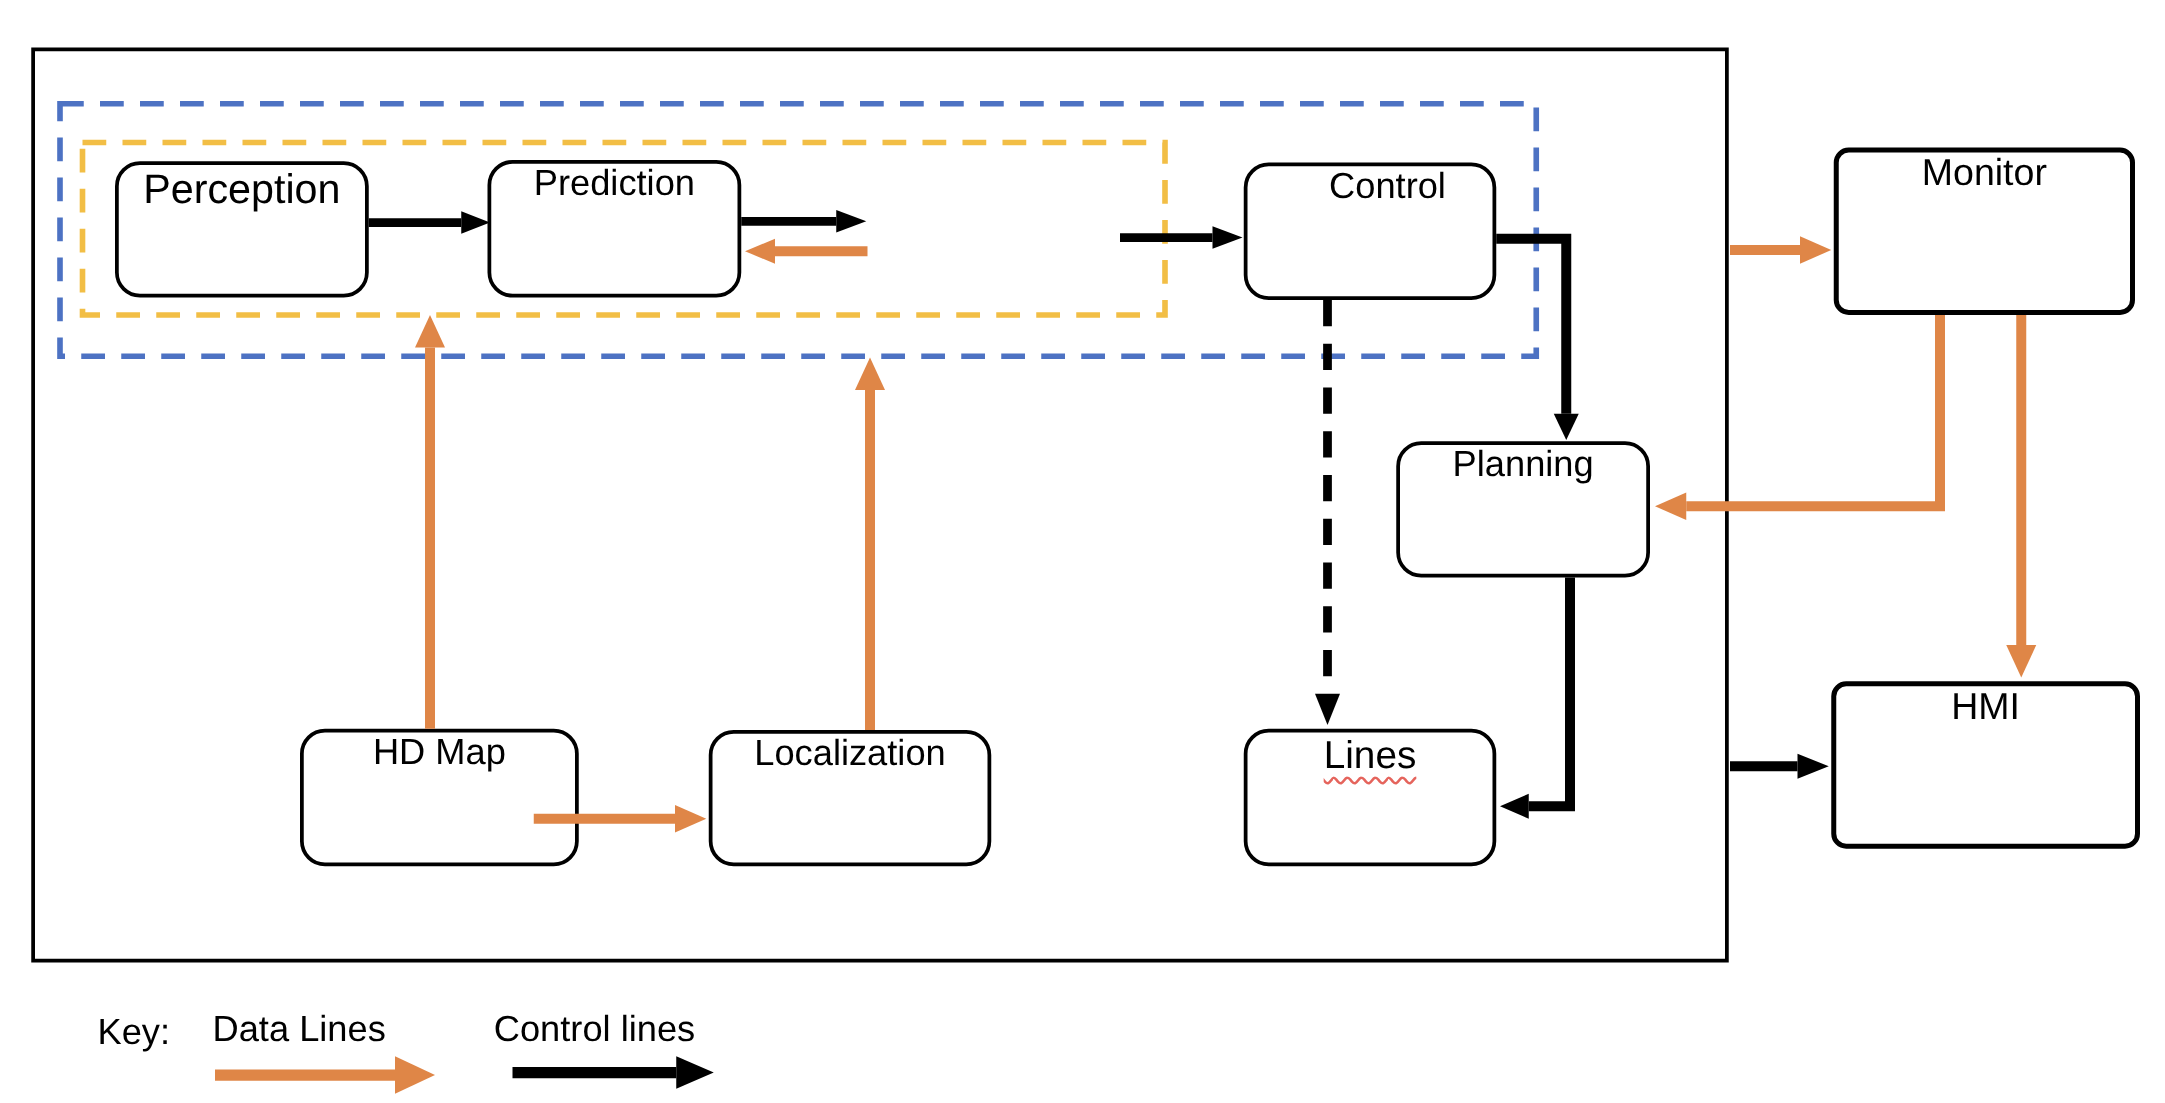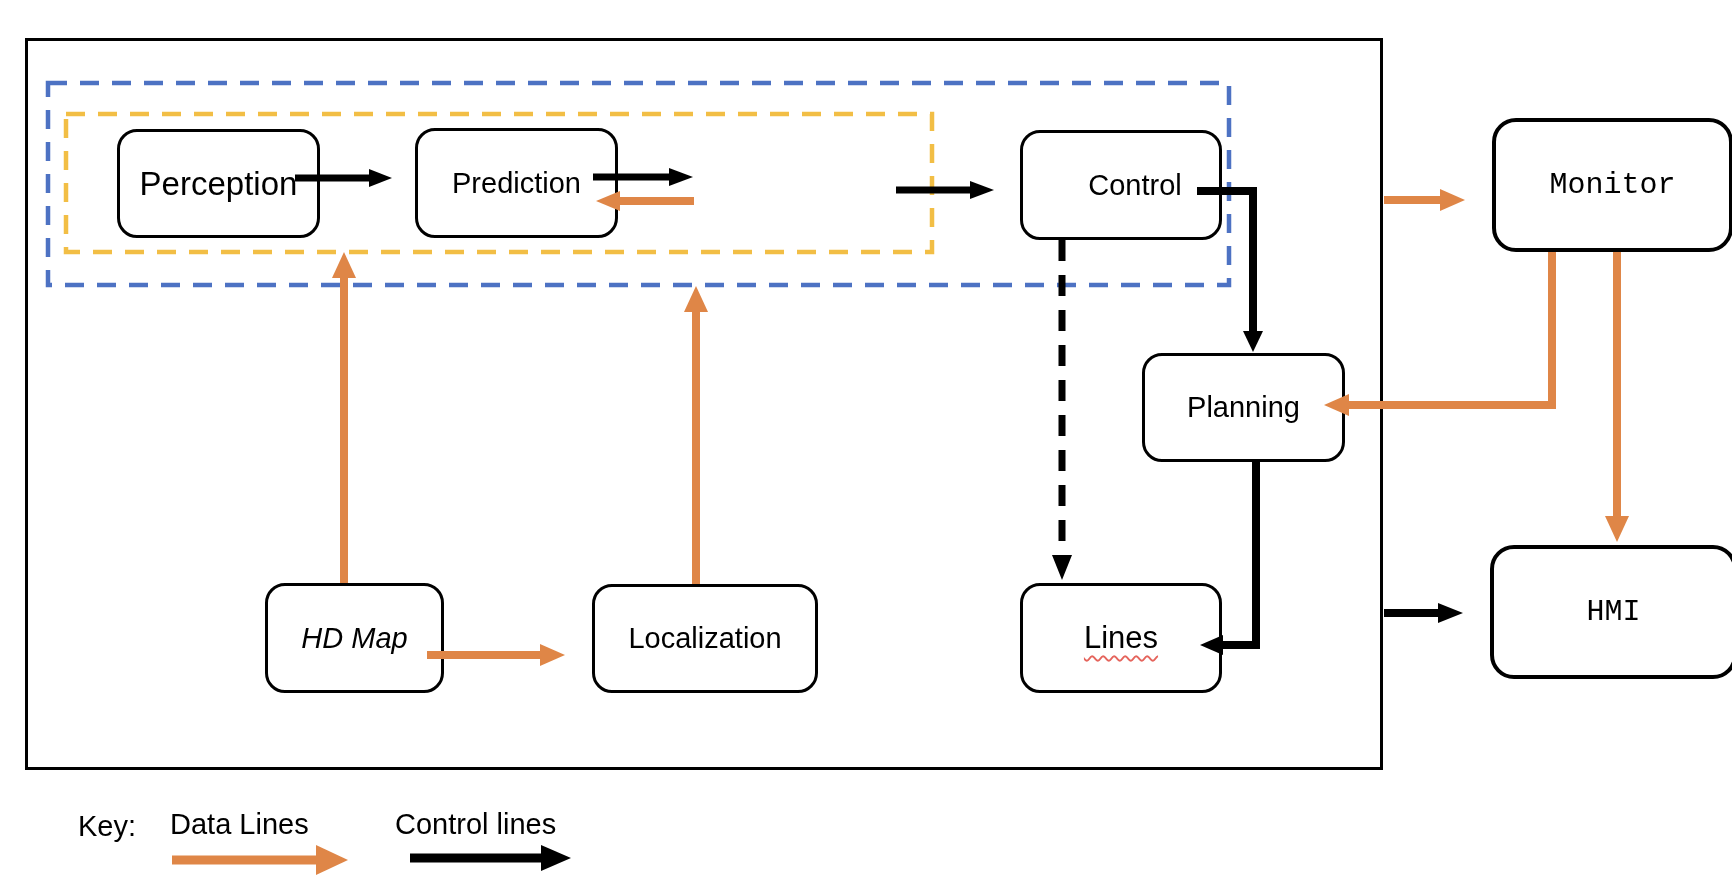--- a/index.html
+++ b/index.html
@@ -6,31 +6,31 @@
   #canvas{
     position:relative;width:1732px;height:882px;background:#ffffff;
     font-family:"Liberation Sans", sans-serif;color:#000;overflow:hidden;
   }
   .abs{position:absolute;box-sizing:border-box;}
   
   #outer-box{left:25px;top:38px;width:1358px;height:732px;border:3px solid #000;background:transparent;}
   
   .node{
     border:3px solid #000;border-radius:20px;background:#fff;
-    display:flex;align-items:center;justify-content:center;
-    font-size:29px;z-index:2;margin-left:25px;
+    display:flex;align-items:flex-start;justify-content:center;
+    font-size:29px;z-index:2;
   }
-  .node.big{border-width:4px;border-radius:24px;font-size:30px;font-family:Liberation Mono, monospace;}
+  .node.big{border-width:4px;border-radius:12px;font-size:30px;}
   #node-perception{left:92px;top:129px;width:203px;height:109px;font-size:33px;}
   #node-prediction{left:390px;top:128px;width:203px;height:110px;}
   #node-planning{left:694px;top:128px;width:202px;height:110px;}
   #node-control{left:995px;top:130px;width:202px;height:110px;padding-left:28px;}
   #node-monitor{left:1467px;top:118px;width:241px;height:134px;}
   #node-guardian{left:1117px;top:353px;width:203px;height:109px;}
-  #node-hdmap{left:240px;top:583px;width:179px;height:110px;font-style:italic;}
+  #node-hdmap{left:240px;top:583px;width:223px;height:110px;}
   #node-localization{left:567px;top:584px;width:226px;height:109px;}
   #node-canbus{left:995px;top:583px;width:202px;height:110px;}
   #node-hmi{left:1465px;top:545px;width:247px;height:134px;}
   #node-canbus .lbl{
     font-size:31px;
     text-decoration-line:underline;text-decoration-style:wavy;
     text-decoration-thickness:2px;text-underline-offset:7px;
   }
   
   #wires{left:0;top:0;width:1732px;height:882px;z-index:3;pointer-events:none;}

